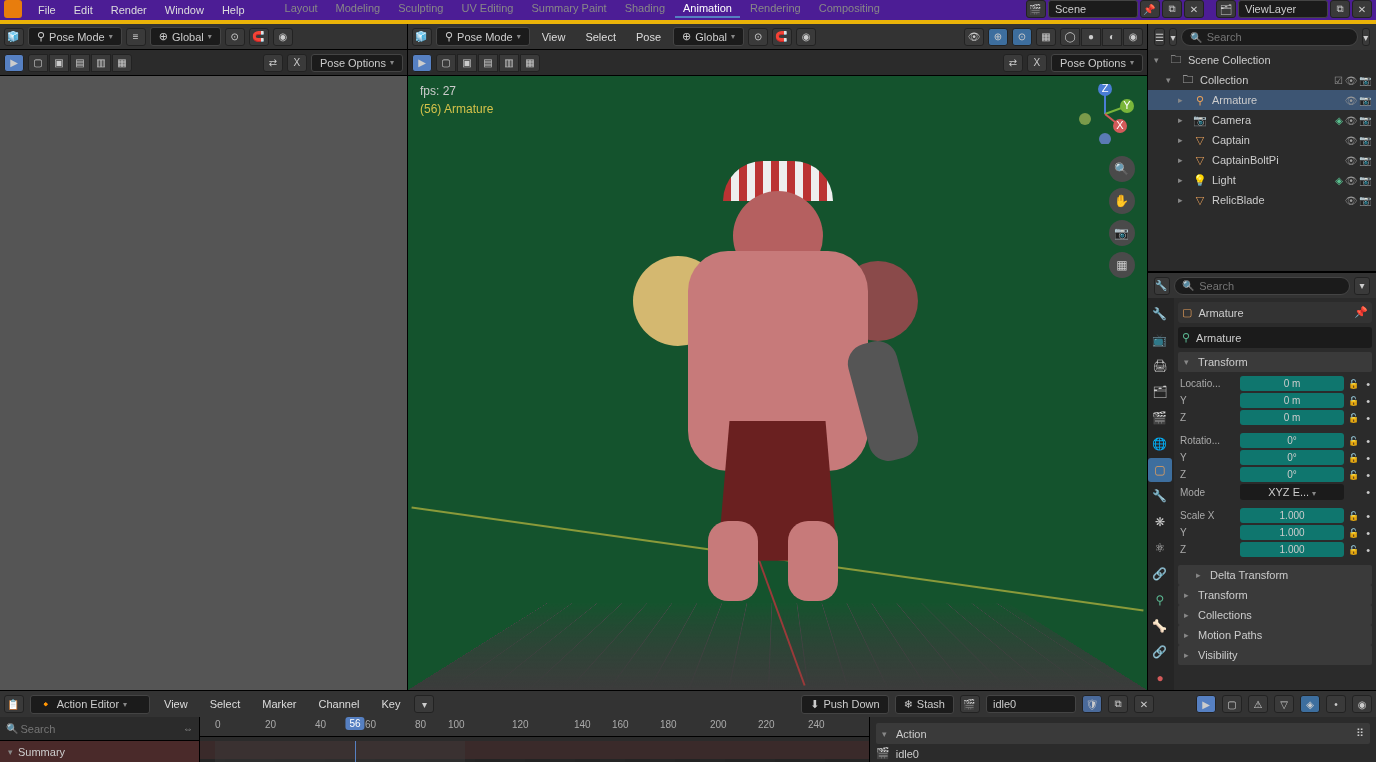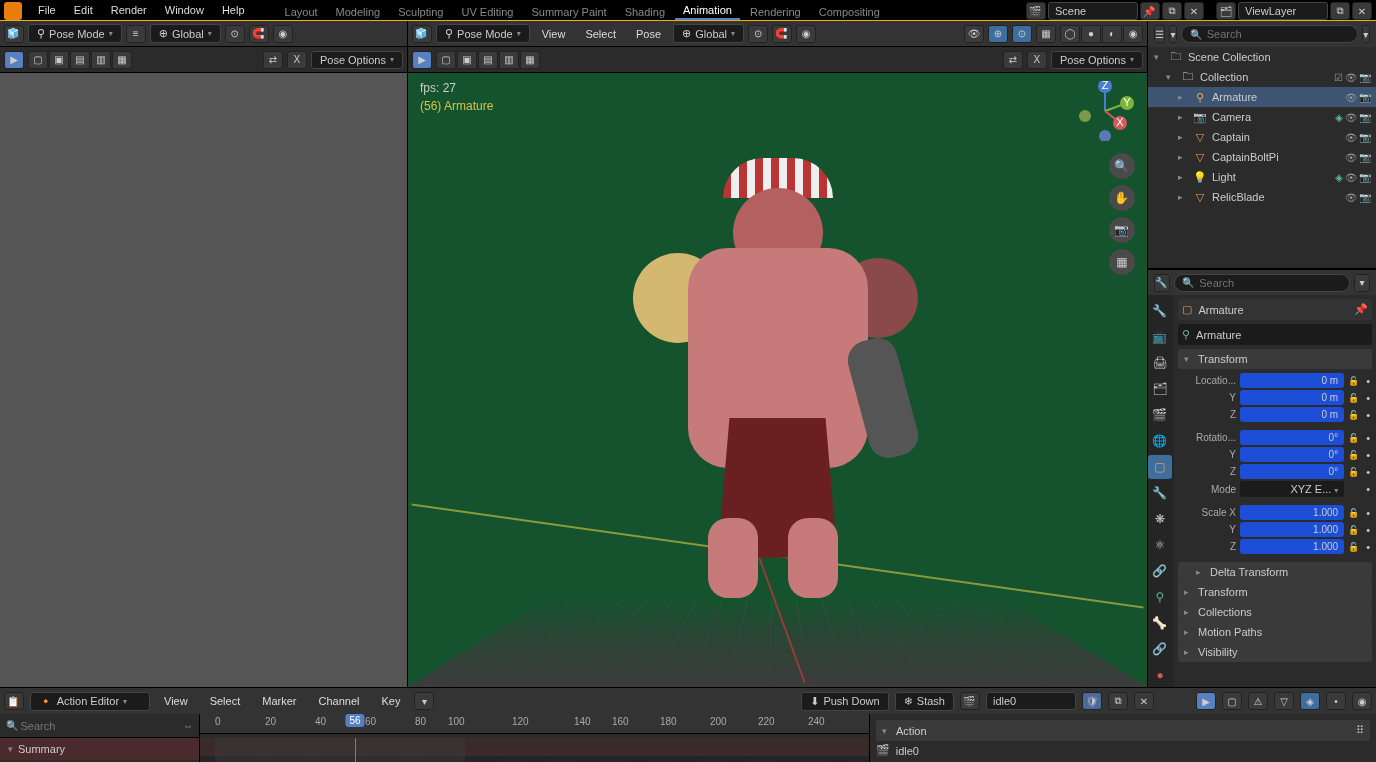--- a/index.html
+++ b/index.html
@@ -1,17 +1,17 @@
 <!DOCTYPE html>
 <html><head>
 <meta charset="utf-8">
 <style>
 *{margin:0;padding:0;box-sizing:border-box;font-family:sans-serif;font-size:11px;color:#ccc;user-select:none}
 body{background:#2b2b2b;width:1376px;height:762px;overflow:hidden;display:flex;flex-direction:column}
-.topbar{height:28px;background:#000000;display:flex;align-items:flex-end;padding:0 4px;gap:2px;border-bottom:1px solid #eab308}
+.topbar{height:28px;background:#4c1d95;display:flex;align-items:flex-start;padding:0 4px;gap:2px;border-bottom:4px solid #eab308}
 .menu-item{padding:4px 8px;cursor:pointer;color:#ddd}
 .workspace-tab{padding:2px 8px;color:#888;cursor:pointer}
 .workspace-tab.active{color:#fff;border-bottom:2px solid #5680c2}
 .logo{width:18px;height:18px;background:#e87d0d;border-radius:3px;margin-right:6px}
 .scene-input{background:#1b1b1b;border:1px solid #444;padding:2px 6px;border-radius:3px;color:#ccc;height:18px;display:flex;align-items:center;gap:4px}
 .icon-btn{width:20px;height:18px;display:flex;align-items:center;justify-content:center;background:#3a3a3a;border:1px solid #222;border-radius:3px;cursor:pointer;font-size:10px}
 .main-area{flex:1;display:flex}
 .left-col{width:408px;display:flex;flex-direction:column;border-right:1px solid #000}
 .mid-col{flex:1;display:flex;flex-direction:column}
 .right-col{width:229px;display:flex;flex-direction:column;background:#2b2b2b;border-left:1px solid #000}
@@ -34,23 +34,23 @@
 .properties{flex:1;display:flex;overflow:hidden}
 .prop-tabs{width:26px;background:#252525;display:flex;flex-direction:column;padding-top:4px;gap:2px}
 .prop-tab{width:24px;height:24px;display:flex;align-items:center;justify-content:center;cursor:pointer;border-radius:3px;font-size:12px}
 .prop-tab.active{background:#3d6e9e}
 .prop-content{flex:1;overflow-y:auto;padding:4px}
 .prop-header{background:#333;padding:4px;margin-bottom:4px;border-radius:3px;display:flex;align-items:center;gap:6px}
 .panel{margin-bottom:2px}
 .panel-head{background:#3a3a3a;padding:4px 6px;display:flex;align-items:center;gap:4px;cursor:pointer;border-radius:2px}
 .panel-body{padding:4px 2px}
 .prop-row{display:flex;align-items:center;gap:4px;margin-bottom:2px}
-.prop-label{width:56px;text-align:right;color:#aaa;font-size:10px;overflow:hidden;text-overflow:ellipsis}
-.prop-val{flex:1;background:#1d4ed8;border-radius:3px;padding:2px 6px;text-align:right;font-size:10px}
-.prop-val.dark{background:#1b1b1b;text-align:right}
+.prop-label{width:56px;text-align:left;color:#aaa;font-size:10px;overflow:hidden;text-overflow:ellipsis}
+.prop-val{flex:1;background:#0f766e;border-radius:3px;padding:2px 6px;text-align:center;font-size:10px}
+.prop-val.dark{background:#1b1b1b;text-align:center}
 .lock{width:14px;color:#888;font-size:9px}
 .bottom-editor{height:218px;display:flex;flex-direction:column;border-top:1px solid #000;background:#2b2b2b}
 .ae-header{height:26px;background:#333;display:flex;align-items:center;padding:0 4px;gap:6px}
 .ae-body{flex:1;display:flex}
 .ae-left{width:870px;display:flex;flex-direction:column;border-right:1px solid #000}
 .ae-right{flex:1;padding:6px;overflow:auto}
 .ae-search{height:24px;background:#2b2b2b;display:flex;align-items:center;padding:0 6px;border-bottom:1px solid #000}
 .ae-search input{flex:1;background:transparent;border:none;color:#ccc;padding:2px}
 .ae-summary{height:22px;background:#4a2a2a;padding:2px 8px;display:flex;align-items:center}
 .ae-timeline{flex:1;background:#232323;position:relative;overflow:hidden}

